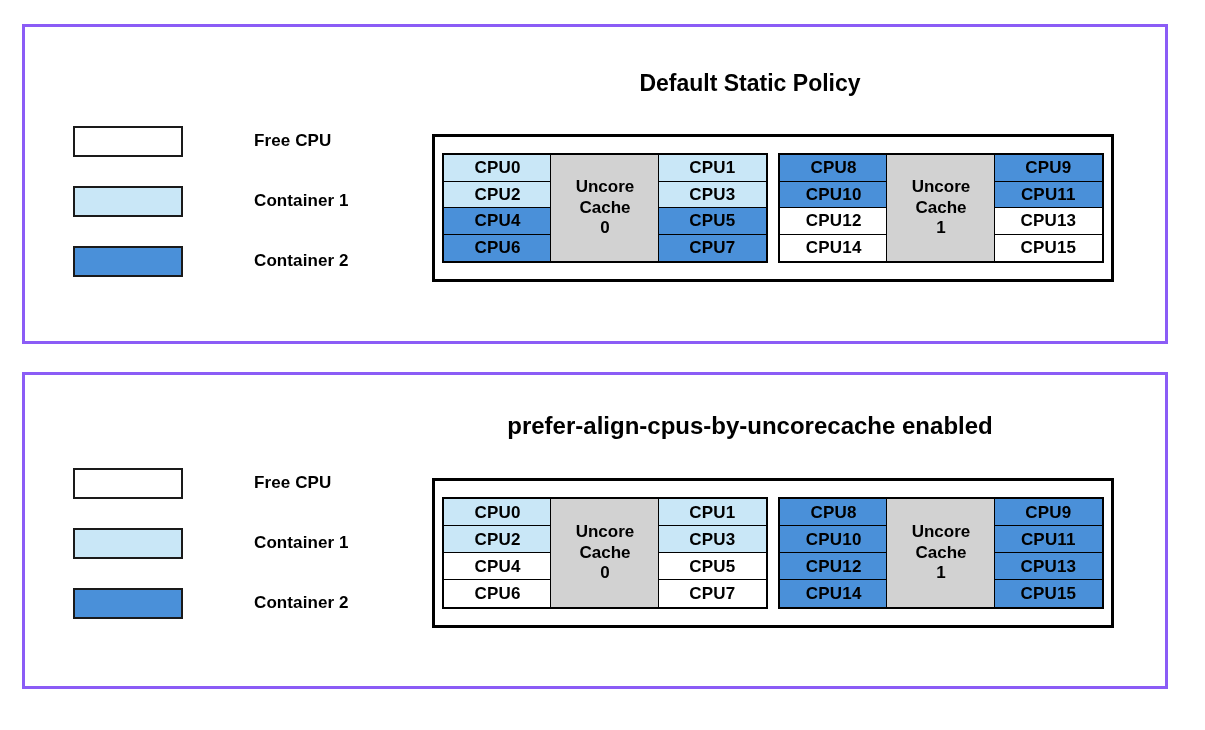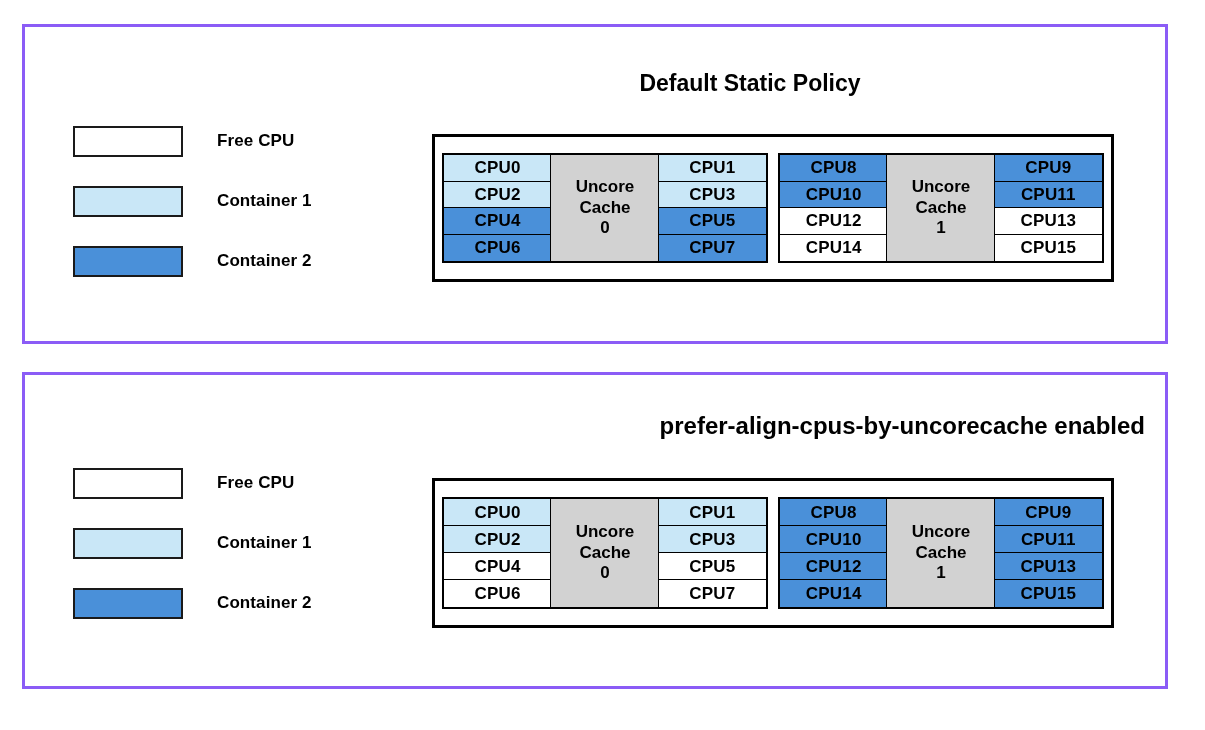--- a/index.html
+++ b/index.html
@@ -30,20 +30,21 @@
   .legend {
     position: absolute;
     left: 48px;
     top: 0;
     width: 330px;
   }
   .legend-row {
     display: flex;
     align-items: center;
     height: 60px;
+    gap: 37px;
   }
   .legend-swatch {
     width: 110px;
     height: 31px;
     border: 2px solid #1a1a1a;
     box-sizing: border-box;
     flex: 0 0 auto;
   }
   .legend-label {
     margin-left: 34px;
@@ -59,21 +60,21 @@
     position: absolute;
     left: 330px;
     width: 790px;
     text-align: center;
     font-size: 23px;
     font-weight: bold;
     color: #000000;
     white-space: nowrap;
   }
   #panel-0 .diagram-title { top: 43px; }
-  #panel-1 .diagram-title { top: 37px; font-size: 24px; text-align: right; }
+  #panel-1 .diagram-title { top: 37px; font-size: 24px; }
 
   
   .diagram {
     position: absolute;
     border: 3px solid #000000;
     background: #ffffff;
     box-sizing: border-box;
     padding: 16px 7px;
     display: flex;
     gap: 10px;

